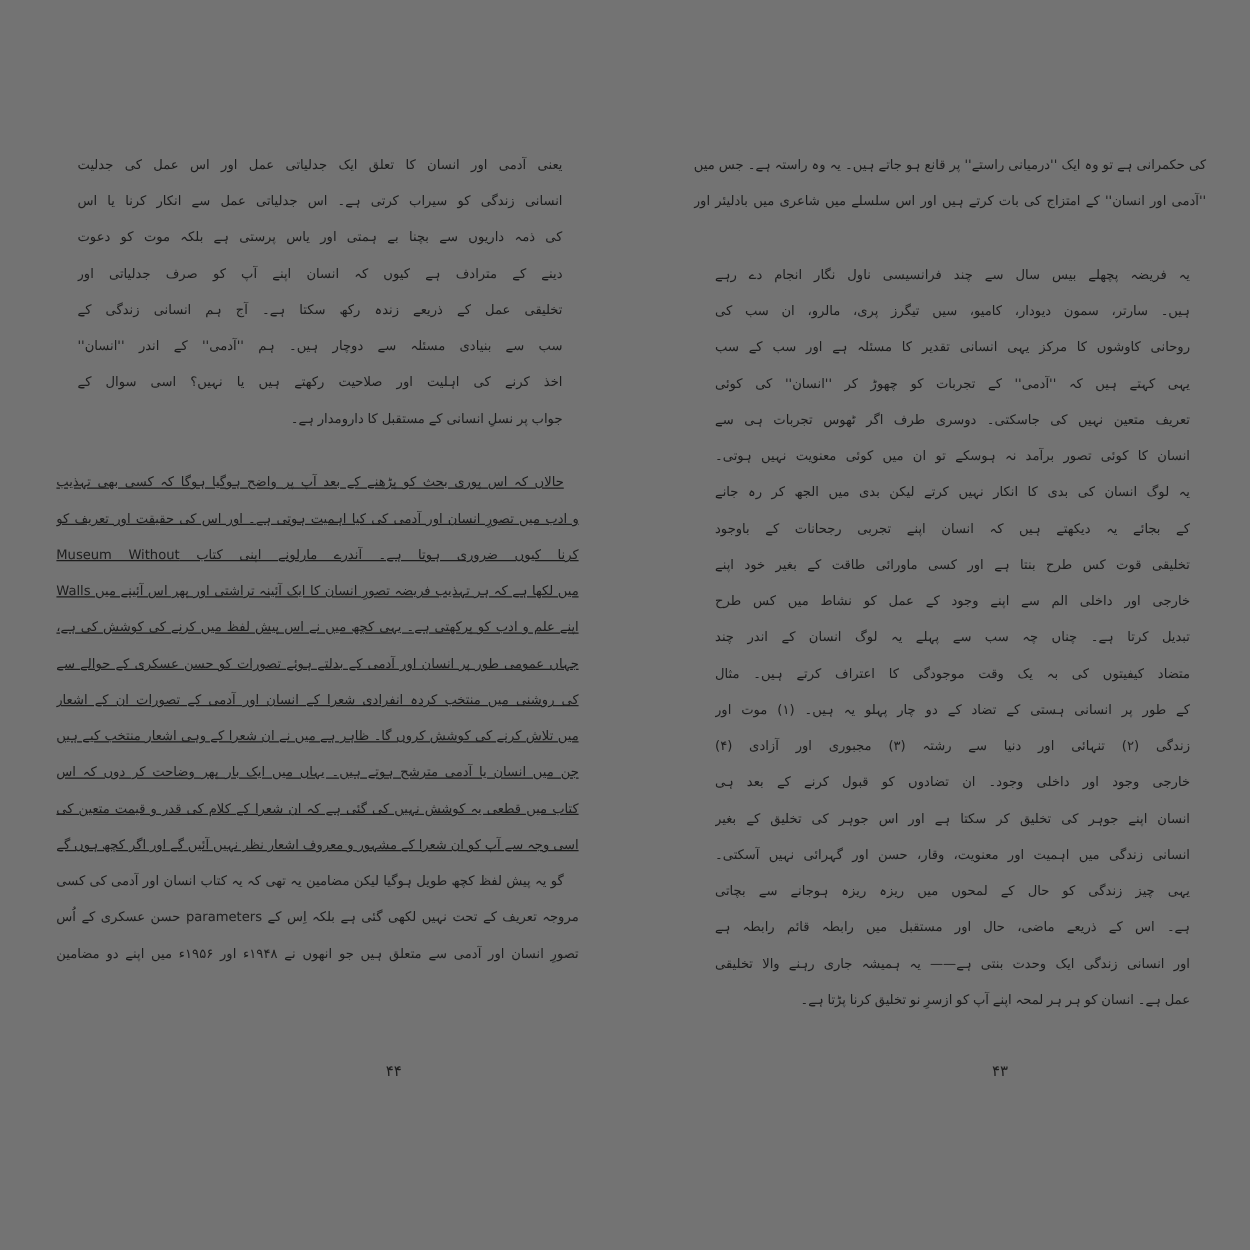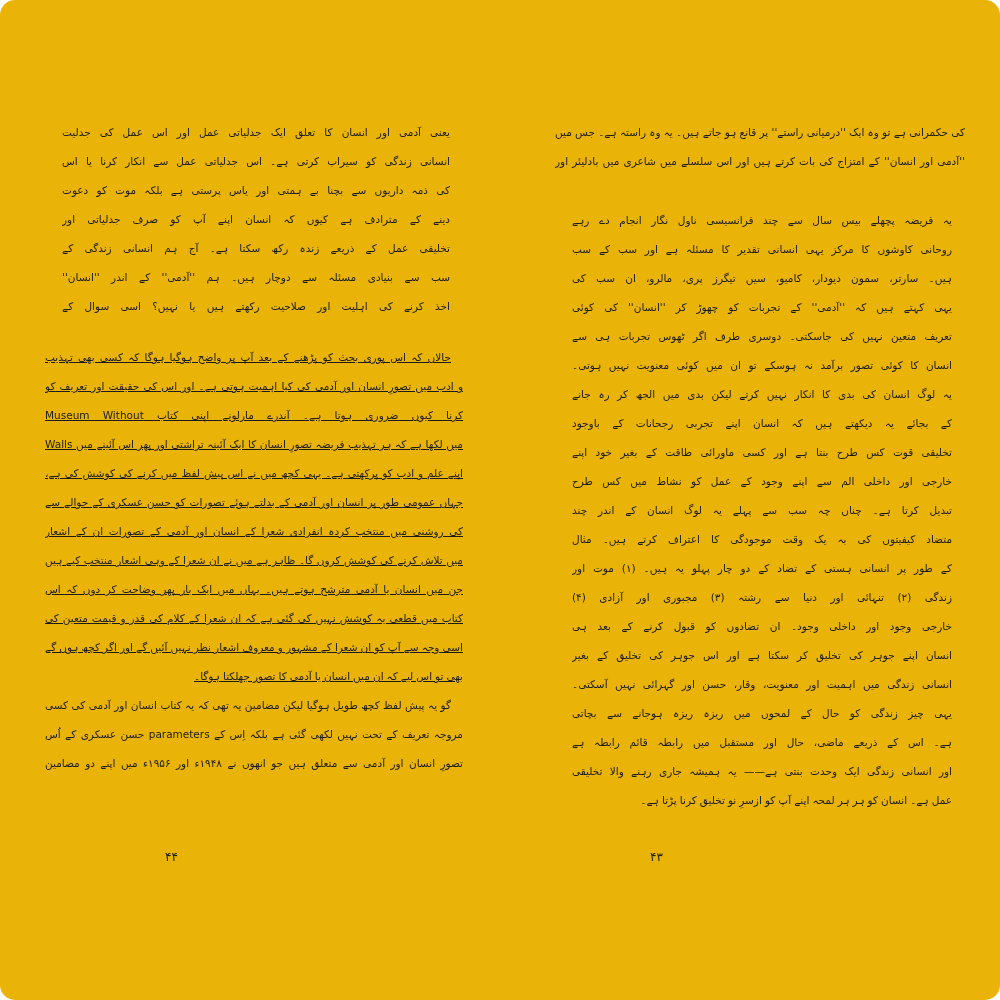--- a/index.html
+++ b/index.html
@@ -4,25 +4,24 @@
 <style>
   html, body {
     margin: 0;
     padding: 0;
     background: #ffffff;
   }
   .canvas {
     position: relative;
     width: 1000px;
     height: 1000px;
-    background: #eab308;
+    background: #737373;
     overflow: hidden;
     font-family: "DejaVu Sans", sans-serif;
     color: #1c1c1c;
-    border-radius: 15px;
   }
   .page {
     position: absolute;
     top: 118px;
   }
   .page.left  { left: 45px;  width: 418px; }
   .page.right { left: 555px; width: 410px; }
 
   .block { direction: rtl; }
   .block.quote {
@@ -45,21 +44,21 @@
     text-align-last: justify;
     word-spacing: -0.3px;
   }
   .line.first { padding-right: 12px; }
   .line.last  { text-align-last: right; }
 
   .page-number {
     position: absolute;
     top: 732px;
     width: 300px;
-    text-align: left;
+    text-align: center;
     font-size: 12px;
     direction: rtl;
   }
   .page.left  .page-number { left: 120px; }
   .page.right .page-number { left: 95px; }
 </style>
 </head>
 <body>
 
 <div class="canvas">
@@ -67,54 +66,54 @@
   <div class="page left">
     <div class="text-area" id="left-text">
         <div class="block quote">
           <div class="line">یعنی آدمی اور انسان کا تعلق ایک جدلیاتی عمل اور اس عمل کی جدلیت</div>
           <div class="line">انسانی زندگی کو سیراب کرتی ہے۔ اس جدلیاتی عمل سے انکار کرنا یا اس</div>
           <div class="line">کی ذمہ داریوں سے بچنا بے ہمتی اور یاس پرستی ہے بلکہ موت کو دعوت</div>
           <div class="line">دینے کے مترادف ہے کیوں کہ انسان اپنے آپ کو صرف جدلیاتی اور</div>
           <div class="line">تخلیقی عمل کے ذریعے زندہ رکھ سکتا ہے۔ آج ہم انسانی زندگی کے</div>
           <div class="line">سب سے بنیادی مسئلہ سے دوچار ہیں۔ ہم ''آدمی'' کے اندر ''انسان''</div>
           <div class="line">اخذ کرنے کی اہلیت اور صلاحیت رکھتے ہیں یا نہیں؟ اسی سوال کے</div>
+          <div class="line last">جواب پر نسلِ انسانی کے مستقبل کا دارومدار ہے۔</div>
         </div>
         <div class="block paragraph gap-above">
           <div class="line first">حالاں کہ اس پوری بحث کو پڑھنے کے بعد آپ پر واضح ہوگیا ہوگا کہ کسی بھی تہذیب</div>
           <div class="line">و ادب میں تصورِ انسان اور آدمی کی کیا اہمیت ہوتی ہے۔ اور اس کی حقیقت اور تعریف کو متعین</div>
           <div class="line">کرنا کیوں ضروری ہوتا ہے۔ آندرے مارلونے اپنی کتاب Museum Without</div>
           <div class="line">Walls میں لکھا ہے کہ ہر تہذیب فریضہ تصورِ انسان کا ایک آئینہ تراشتی اور پھر اس آئینے میں</div>
           <div class="line">اپنے علم و ادب کو پرکھتی ہے۔ یہی کچھ میں نے اس پیش لفظ میں کرنے کی کوشش کی ہے،</div>
           <div class="line">جہاں عمومی طور پر انسان اور آدمی کے بدلتے ہوئے تصورات کو حسن عسکری کے حوالے سے</div>
           <div class="line">کی روشنی میں منتخب کردہ انفرادی شعرا کے انسان اور آدمی کے تصورات ان کے اشعار</div>
           <div class="line">میں تلاش کرنے کی کوشش کروں گا۔ ظاہر ہے میں نے ان شعرا کے وہی اشعار منتخب کیے ہیں</div>
           <div class="line">جن میں انسان یا آدمی مترشح ہوتے ہیں۔ یہاں میں ایک بار پھر وضاحت کر دوں کہ اس</div>
           <div class="line">کتاب میں قطعی یہ کوشش نہیں کی گئی ہے کہ ان شعرا کے کلام کی قدر و قیمت متعین کی جائے۔</div>
           <div class="line">اسی وجہ سے آپ کو ان شعرا کے مشہور و معروف اشعار نظر نہیں آئیں گے اور اگر کچھ ہوں گے</div>
-          <div class="line last">بھی تو اس لیے کہ ان میں انسان یا آدمی کا تصور جھلکتا ہوگا۔</div>
         </div>
         <div class="block paragraph">
           <div class="line first">گو یہ پیش لفظ کچھ طویل ہوگیا لیکن مضامین یہ تھی کہ یہ کتاب انسان اور آدمی کی کسی</div>
           <div class="line">مروجہ تعریف کے تحت نہیں لکھی گئی ہے بلکہ اِس کے parameters حسن عسکری کے اُس</div>
           <div class="line">تصورِ انسان اور آدمی سے متعلق ہیں جو انھوں نے ۱۹۴۸ء اور ۱۹۵۶ء میں اپنے دو مضامین</div>
         </div>
       </div>
     <div class="page-number">۴۴</div>
   </div>
 
   <div class="page right">
     <div class="text-area" id="right-text">
         <div class="block paragraph">
           <div class="line">کی حکمرانی ہے تو وہ ایک ''درمیانی راستے'' پر قانع ہو جاتے ہیں۔ یہ وہ راستہ ہے۔ جس میں وہ</div>
           <div class="line">''آدمی اور انسان'' کے امتزاج کی بات کرتے ہیں اور اس سلسلے میں شاعری میں بادلیئر اور</div>
         </div>
         <div class="block quote">
           <div class="line">یہ فریضہ پچھلے بیس سال سے چند فرانسیسی ناول نگار انجام دے رہے</div>
+          <div class="line">ہیں۔ سارتر، سمون دیودار، کامیو، سیں تیگرز پری، مالرو، ان سب کی</div>
           <div class="line">روحانی کاوشوں کا مرکز یہی انسانی تقدیر کا مسئلہ ہے اور سب کے سب</div>
-          <div class="line">ہیں۔ سارتر، سمون دیودار، کامیو، سیں تیگرز پری، مالرو، ان سب کی</div>
           <div class="line">یہی کہتے ہیں کہ ''آدمی'' کے تجربات کو چھوڑ کر ''انسان'' کی کوئی</div>
           <div class="line">تعریف متعین نہیں کی جاسکتی۔ دوسری طرف اگر ٹھوس تجربات ہی سے</div>
           <div class="line">انسان کا کوئی تصور برآمد نہ ہوسکے تو ان میں کوئی معنویت نہیں ہوتی۔</div>
           <div class="line">یہ لوگ انسان کی بدی کا انکار نہیں کرتے لیکن بدی میں الجھ کر رہ جانے</div>
           <div class="line">کے بجائے یہ دیکھتے ہیں کہ انسان اپنے تجربی رجحانات کے باوجود</div>
           <div class="line">تخلیقی قوت کس طرح بنتا ہے اور کسی ماورائی طاقت کے بغیر خود اپنے</div>
           <div class="line">خارجی اور داخلی الم سے اپنے وجود کے عمل کو نشاط میں کس طرح</div>
           <div class="line">تبدیل کرتا ہے۔ چناں چہ سب سے پہلے یہ لوگ انسان کے اندر چند</div>
           <div class="line">متضاد کیفیتوں کی بہ یک وقت موجودگی کا اعتراف کرتے ہیں۔ مثال</div>
           <div class="line">کے طور پر انسانی ہستی کے تضاد کے دو چار پہلو یہ ہیں۔ (۱) موت اور</div>

